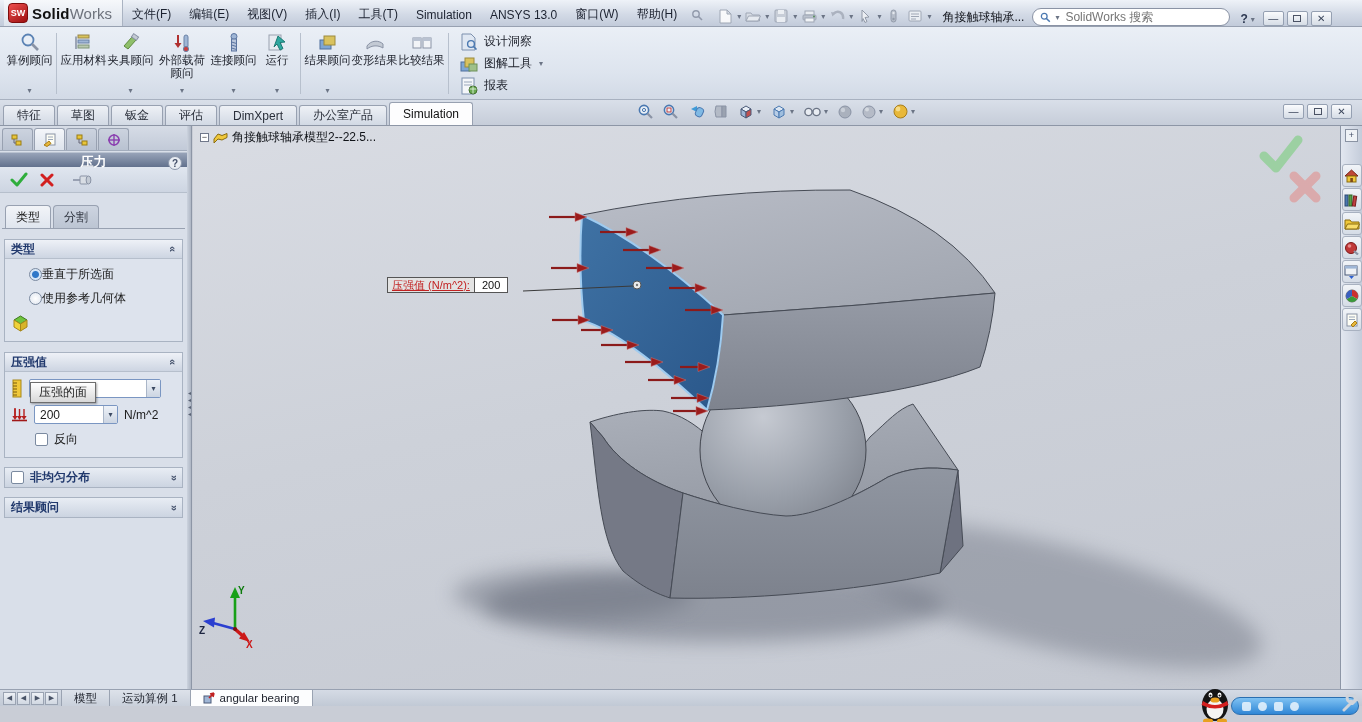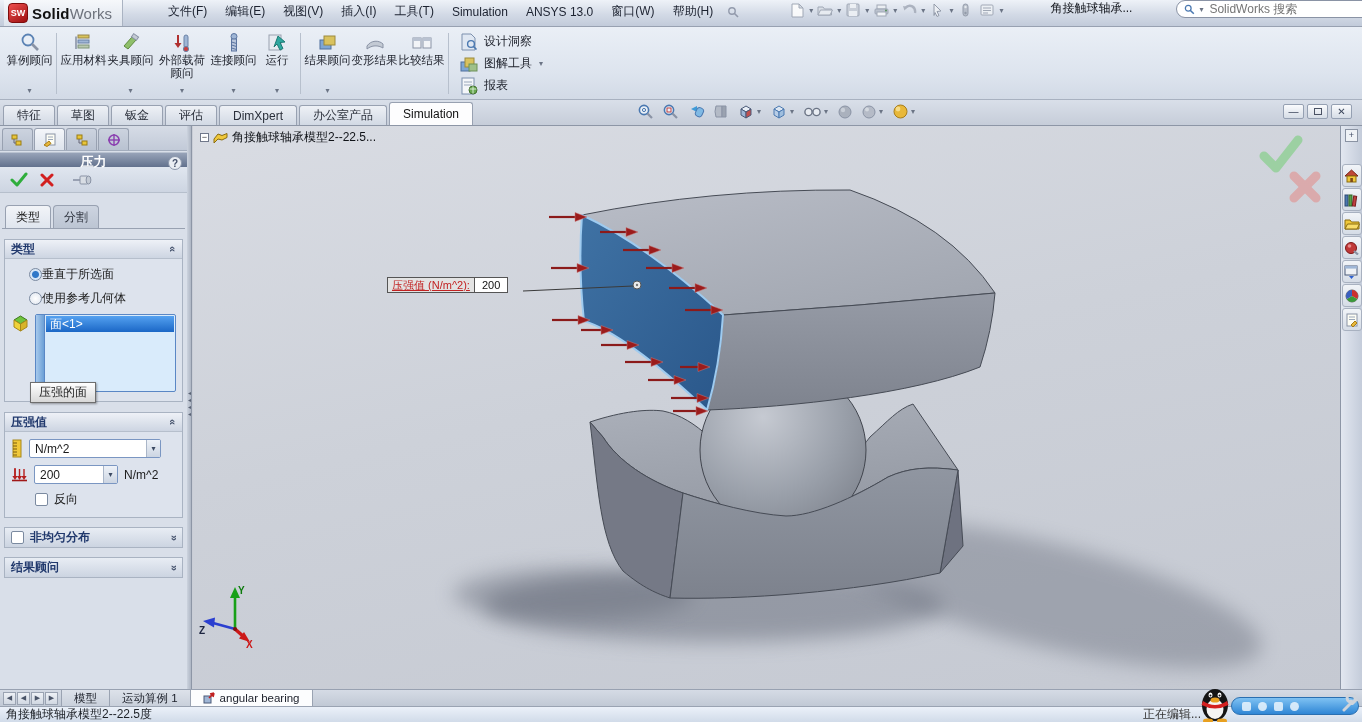--- a/index.html
+++ b/index.html
@@ -5,21 +5,21 @@
   html,body{margin:0;padding:0;background:#9aa0ac;}
   *{box-sizing:border-box;}
   #root{position:relative;width:1362px;height:722px;overflow:hidden;
         font-family:"Liberation Sans","DejaVu Sans",sans-serif;font-size:12px;color:#1a1a1a;
         background:#c9cdd6;cursor:default;}
   svg{display:block;}
 
   
   #titlebar{position:absolute;left:0;top:0;width:1362px;height:27px;
     background:linear-gradient(#eef2f8,#d3dae6 55%,#c2cbda);border-bottom:1px solid #98a1b1;
-    display:flex;align-items:flex-start;padding:0 4px;gap:36px;}
+    display:flex;align-items:flex-end;padding:0 4px;}
   .logo{display:flex;align-items:center;gap:4px;padding:0 10px 0 4px;height:100%;
     background:linear-gradient(#f6f8fb,#dde3ec);border-right:1px solid #aab3c2;}
   .logo-badge{width:20px;height:20px;border-radius:4px;border:1px solid #7d0d0d;
     background:linear-gradient(145deg,#ef5050,#9c0f0f);color:#fff;font-weight:bold;font-size:9px;
     display:flex;align-items:center;justify-content:center;}
   .logo-solid{font-weight:bold;font-size:15px;color:#101010;letter-spacing:.2px;}
   .logo-works{font-size:15px;color:#6d727c;}
   .menu-item{padding:3px 9px;white-space:nowrap;color:#1c2230;}
   .qat{display:flex;align-items:center;margin-left:6px;}
   .qat-btn{display:inline-flex;align-items:center;justify-content:center;width:22px;height:20px;opacity:.9;}
@@ -551,26 +551,20 @@
         <div class="optrow">
           <span class="radio"></span>
           <span>使用参考几何体</span>
         </div>
         <div class="selrow">
           <svg width="19" height="18" viewBox="0 0 19 18">
               <path d="M3,6 l6.5-4 6.5,4 -6.5,4z" fill="#6fc43e" stroke="#3f7a1e"></path>
               <path d="M3,6 v7 l6.5,4 v-7z" fill="#f0d23a" stroke="#a8881a"></path>
               <path d="M16,6 v7 l-6.5,4 v-7z" fill="#d8b42a" stroke="#a8881a"></path>
             </svg>
-          <div class="selbox">
-            <div class="selstrip"></div>
-            <div class="sellist">
-              <div class="selitem">面&lt;1&gt;</div>
-            </div>
-          </div>
         </div>
       </div>
     </div>
     <div class="tip">压强的面</div>
 
     <div class="sec">
       <div class="sechead">
         <span>压强值</span>
         <span class="chev chev-up">«</span>
       </div>
@@ -860,24 +854,20 @@
     <span class="btab">运动算例 1</span>
     <span class="btab active">
       <svg width="13" height="12" viewBox="0 0 13 12">
           <rect x="1" y="4" width="7" height="7" fill="#9fb6d6" stroke="#4a5a78"></rect>
           <path d="M6,6 l5-5 m0,0 l-4,1 m4,-1 l-1,4" stroke="#c02020" stroke-width="1.6" fill="none"></path>
         </svg>
       <span>angular bearing</span>
     </span>
   </div>
 
-  <div id="status">
-    <span>角接触球轴承模型2--22.5度</span>
-    <span class="st-right">正在编辑...</span>
-  </div>
 
   <div id="wm">
     <div class="wm-pill">
       <i style="left:10px;"></i>
         <i style="left:26px;border-radius:50%;"></i>
         <i style="left:42px;"></i>
         <i style="left:58px;border-radius:50%;"></i>
     </div>
     <svg class="wm-penguin" width="34" height="40" viewBox="0 0 34 40">
       <ellipse cx="17" cy="22" rx="13" ry="16" fill="#141414"></ellipse>

